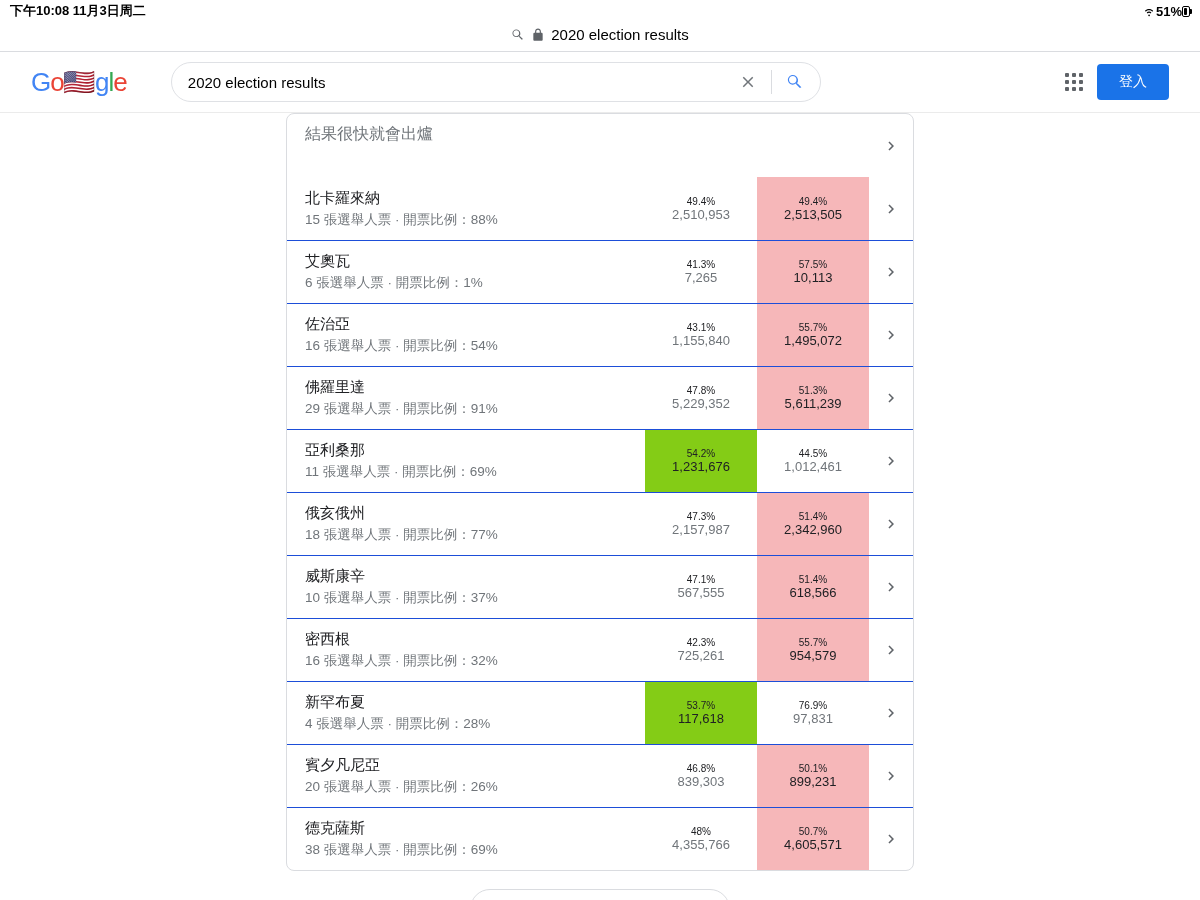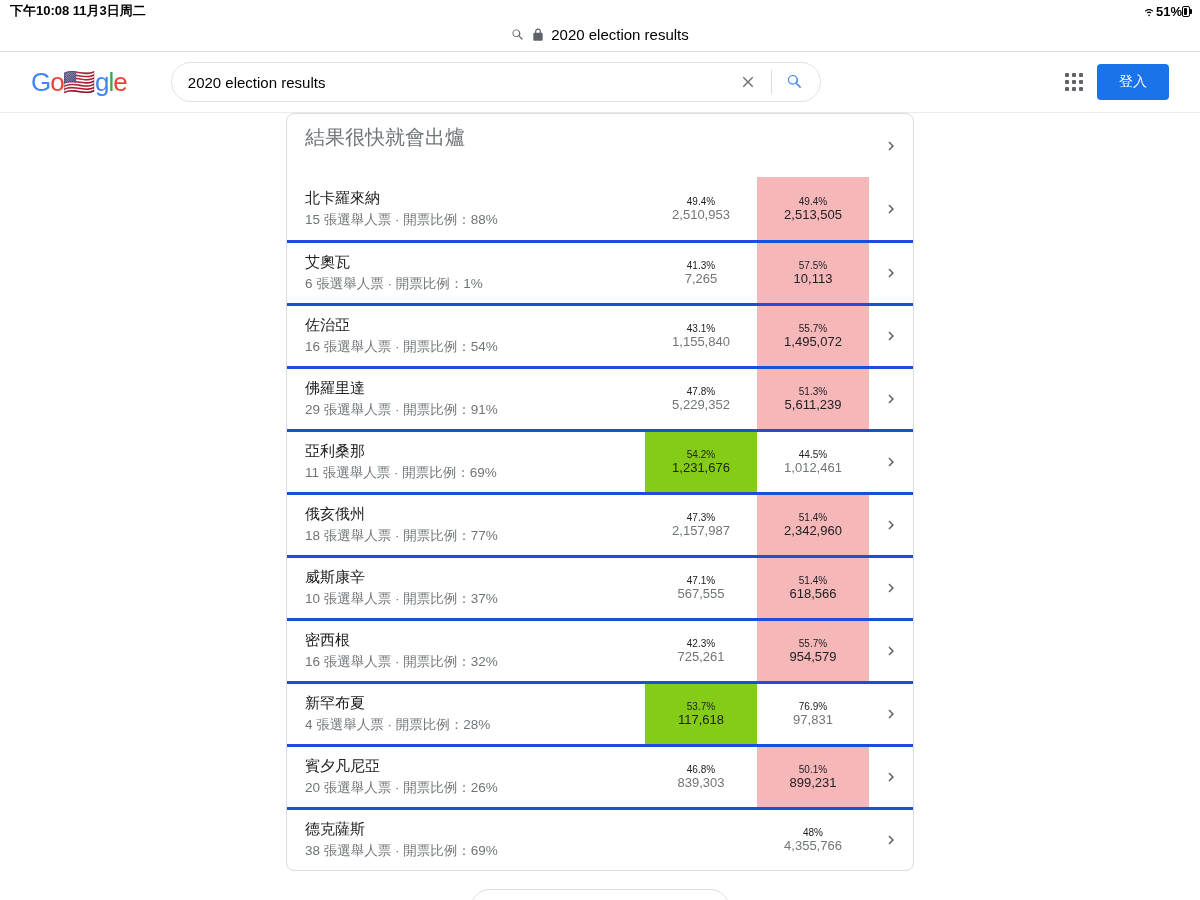--- a/index.html
+++ b/index.html
@@ -15,23 +15,23 @@
   .search-wrap { flex: 1; display: flex; align-items: center; border: 1px solid #dfe1e5; border-radius: 24px; height: 40px; padding: 0 16px; max-width: 650px; }
   .search-wrap input { flex: 1; border: none; outline: none; font-size: 15px; }
   .search-icons { display: flex; align-items: center; gap: 14px; }
   .vline { width: 1px; height: 24px; background: #dadce0; }
   .search-icons svg { width: 18px; height: 18px; }
   .header-right { margin-left: auto; display: flex; align-items: center; gap: 14px; }
   .apps-grid { display: grid; grid-template-columns: repeat(3, 4px); grid-template-rows: repeat(3, 4px); gap: 3px; }
   .apps-grid span { background: #5f6368; border-radius: 1px; }
   .signin { background: #1a73e8; color: #fff; border: none; border-radius: 4px; padding: 9px 22px; font-size: 14px; font-weight: 500; cursor: pointer; }
   .card { width: 628px; margin: 0 auto; border: 1px solid #dadce0; border-radius: 8px; overflow: hidden; }
-  .row { display: flex; align-items: stretch; border-top: 3px solid #1d4ed8; min-height: 63px; cursor: pointer; }
+  .row { display: flex; align-items: stretch; border-top: 1px solid #1d4ed8; min-height: 63px; cursor: pointer; }
   .row:first-child { border-top: none; }
-  .row-coming { padding: 10px 18px 14px; color: #70757a; font-size: 20px; display: flex; align-items: flex-start; flex:1; }
+  .row-coming { padding: 10px 18px 14px; color: #70757a; font-size: 16px; display: flex; align-items: flex-start; flex:1; }
   .state-col { flex: 1; padding: 10px 18px; display: flex; flex-direction: column; justify-content: center; }
   .state-name { font-size: 15px; color: #202124; margin-bottom: 3px; }
   .state-sub { font-size: 13.5px; color: #70757a; }
   .num-col { width: 112px; display: flex; flex-direction: column; align-items: center; justify-content: center; }
   .num-col.hl-blue { background: #84cc16; }
   .num-col.hl-red { background: #f6b7b9; }
   .pct { font-size: 10px; color: #202124; }
   .votes { font-size: 13px; color: #70757a; }
   .num-col.hl-blue .pct, .num-col.hl-blue .votes, .num-col.hl-red .pct, .num-col.hl-red .votes { color: #202124; }
   .chev-col { width: 44px; display: flex; align-items: center; justify-content: center; color: #5f6368; }
@@ -302,20 +302,24 @@
       </div>
       <div class="row">
         <div class="state-col">
           <div class="state-name">德克薩斯</div>
           <div class="state-sub">38 張選舉人票 · 開票比例：69%</div>
         </div>
         <div class="num-col">
           <div class="pct">48%</div>
           <div class="votes">4,355,766</div>
         </div>
+        <div class="num-col hl-red">
+          <div class="pct">50.7%</div>
+          <div class="votes">4,605,571</div>
+        </div>
         <div class="chev-col">
           <svg viewBox="0 0 24 24">
             <path fill="#5f6368" d="M8.59 16.59L13.17 12 8.59 7.41 10 6l6 6-6 6z"></path>
           </svg>
         </div>
       </div>
     </div>
 </div>
 
 <div class="showless">

